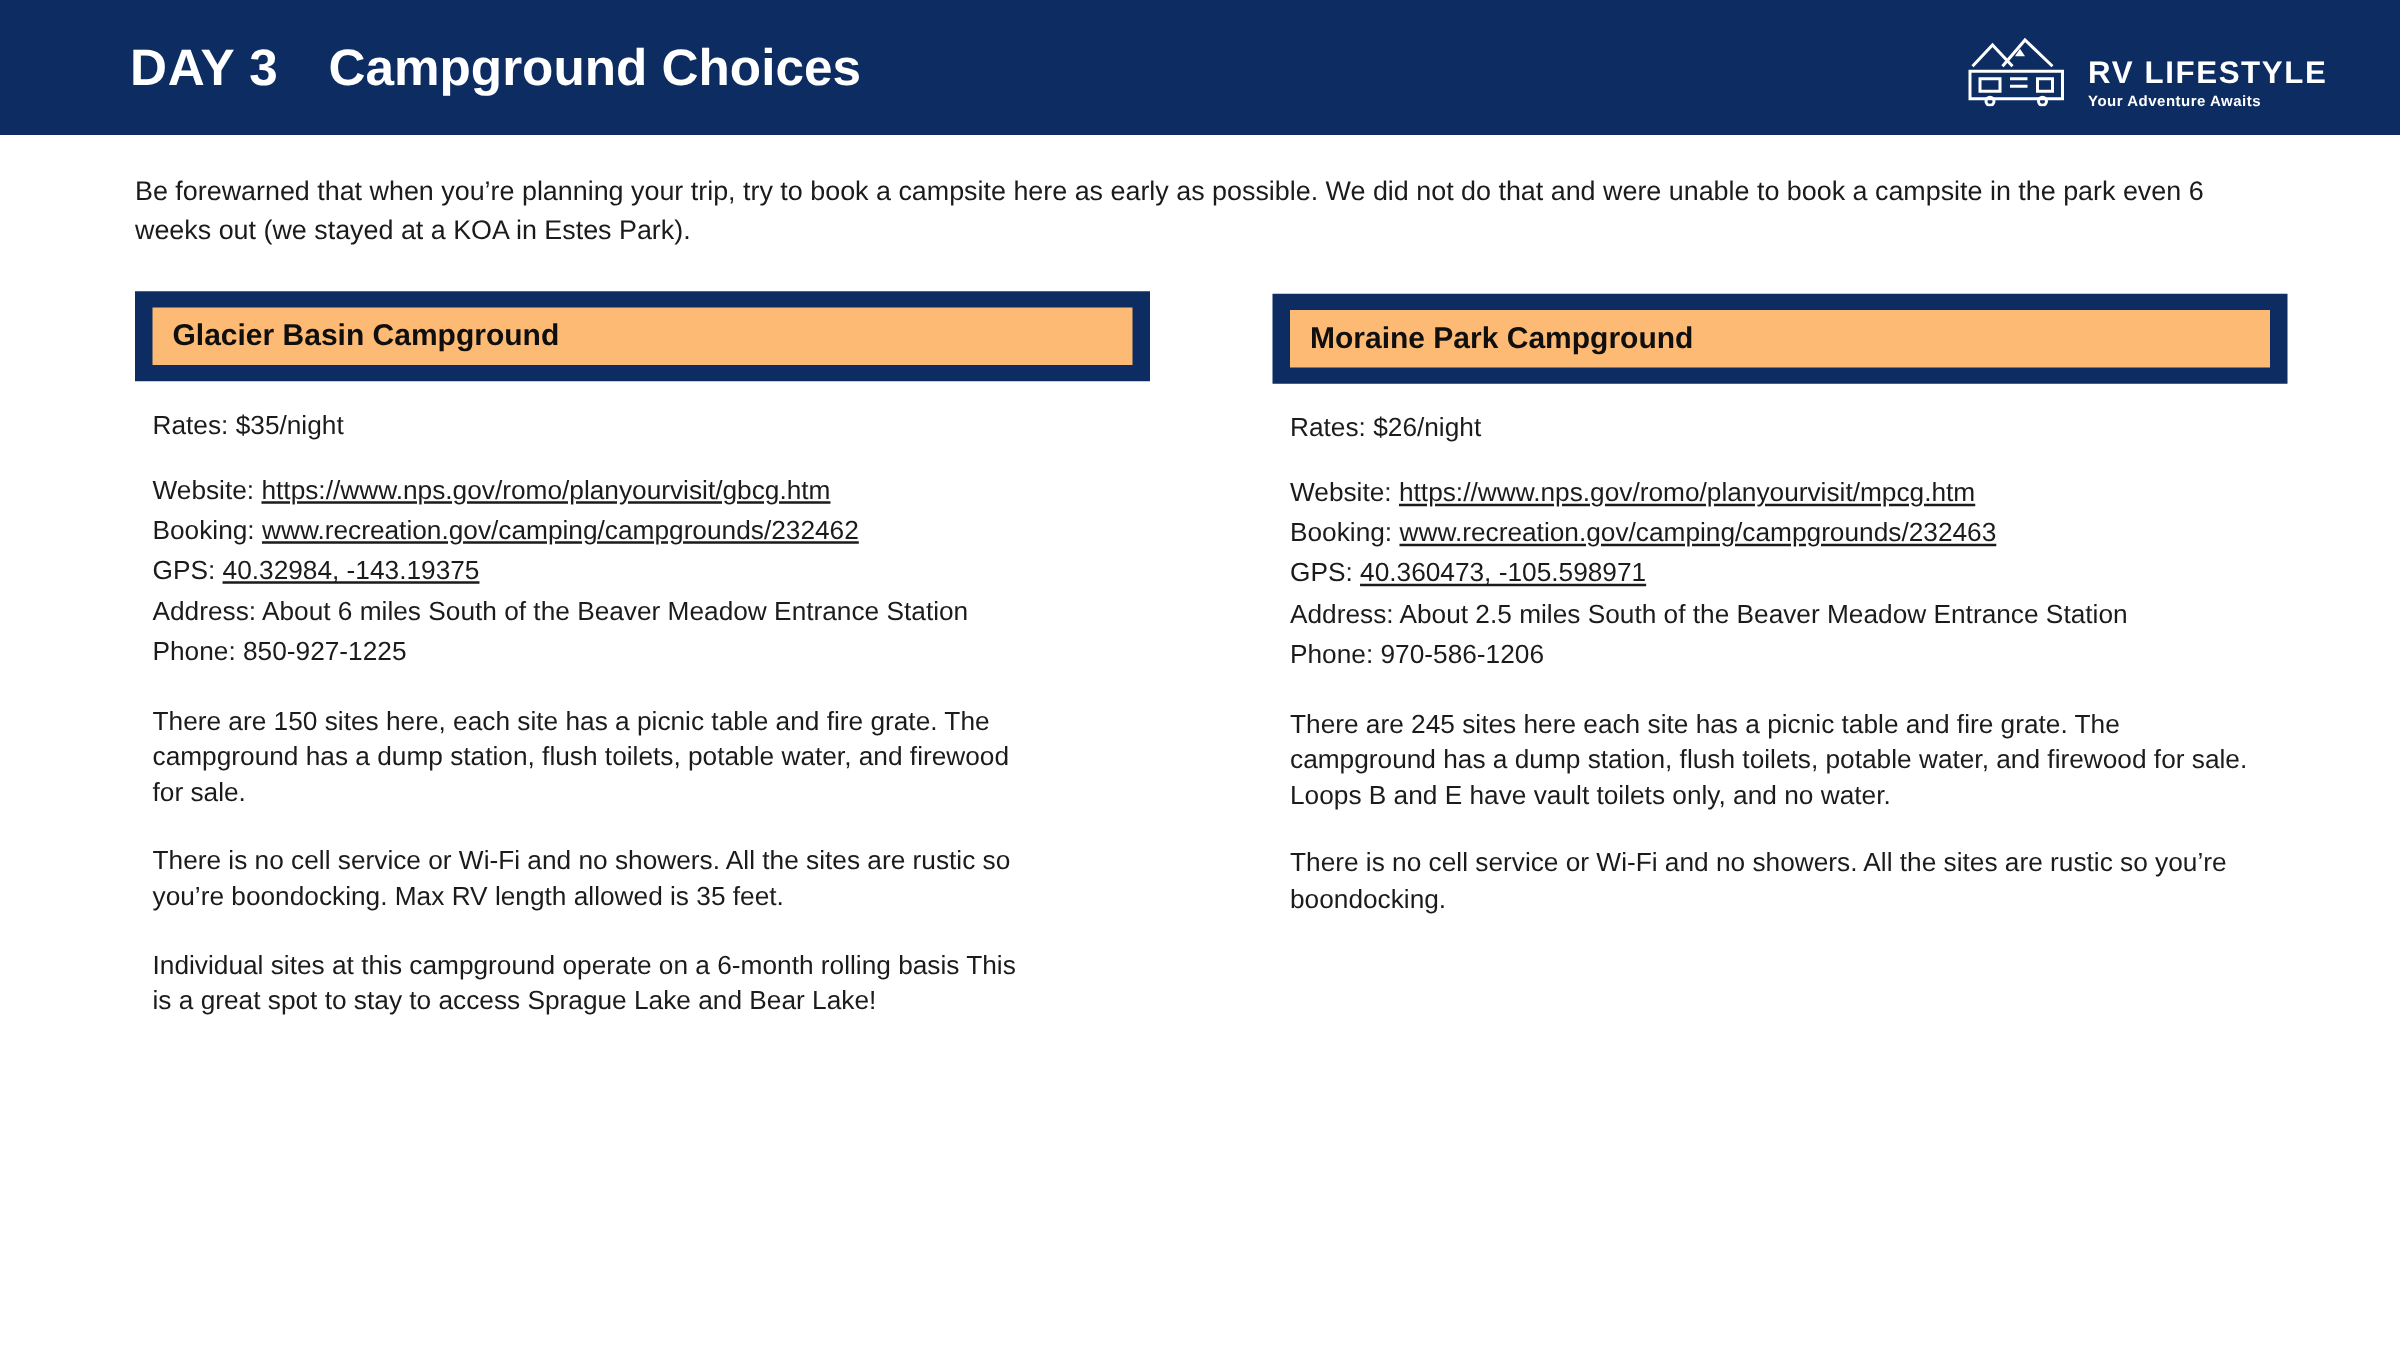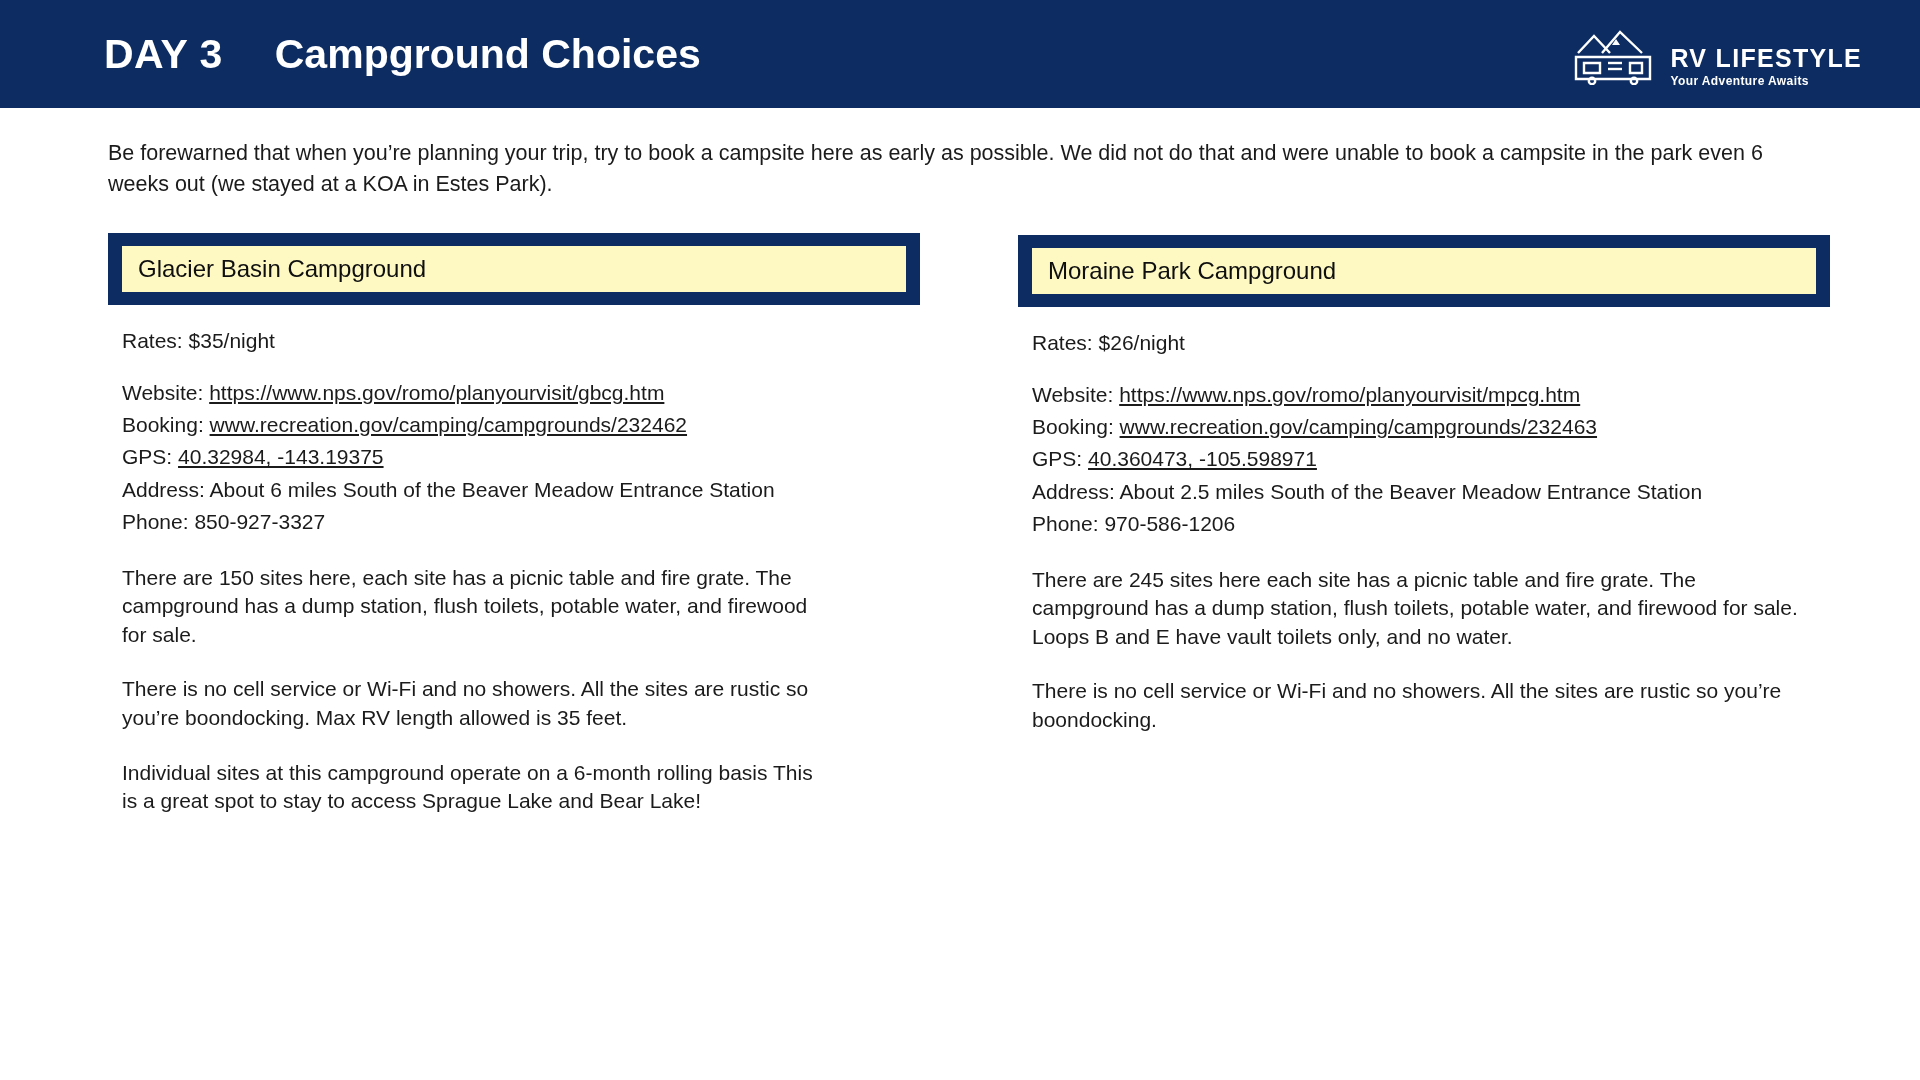--- a/index.html
+++ b/index.html
@@ -18,21 +18,21 @@
     height: 108px;
     background: #0d2d62;
     display: flex;
     align-items: center;
     justify-content: space-between;
     padding: 0 58px 0 104px;
   }
   .header-left {
     display: flex;
     align-items: baseline;
-    gap: 52px;
+    gap: 40px;
     color: #ffffff;
   }
   .day-label {
     font-size: 41px;
     font-weight: bold;
     letter-spacing: 0.5px;
   }
   .header-title {
     font-size: 41px;
     font-weight: bold;
@@ -87,24 +87,24 @@
     width: 812px;
     flex: 0 0 812px;
   }
   .column.right { margin-top: 2px; }
 
   .card-head {
     background: #0d2d62;
     padding: 13px 14px;
   }
   .card-head-inner {
-    background: #fef9c3;
+    background: #fdba74;
     padding: 9px 16px;
     font-size: 24px;
-    font-weight: normal;
+    font-weight: bold;
     color: #0f0f0f;
   }
 
   .card-body {
     padding: 0 14px 0 14px;
   }
   .para {
     font-size: 21px;
     line-height: 1.34;
     margin: 22px 0 0 0;
@@ -191,21 +191,21 @@
         <div class="field-line">
           <span class="lbl">GPS:</span>
           <span class="link">40.32984, -143.19375</span>
         </div>
         <div class="field-line">
           <span class="lbl">Address:</span>
           <span>About 6 miles South of the Beaver Meadow Entrance Station</span>
         </div>
         <div class="field-line">
           <span class="lbl">Phone:</span>
-          <span>850-927-3327</span>
+          <span>850-927-1225</span>
         </div>
       </div>
 
       <p class="body-para narrow">There are 150 sites here, each site has a picnic table and fire grate. The campground has a dump station, flush toilets, potable water, and firewood for sale.</p>
       <p class="body-para narrow">There is no cell service or Wi-Fi and no showers. All the sites are rustic so you’re boondocking. Max RV length allowed is 35 feet.</p>
       <p class="body-para narrow">Individual sites at this campground operate on a 6-month rolling basis This is a great spot to stay to access Sprague Lake and Bear Lake!</p>
     </div>
   </div>
 
   <div class="column right">

